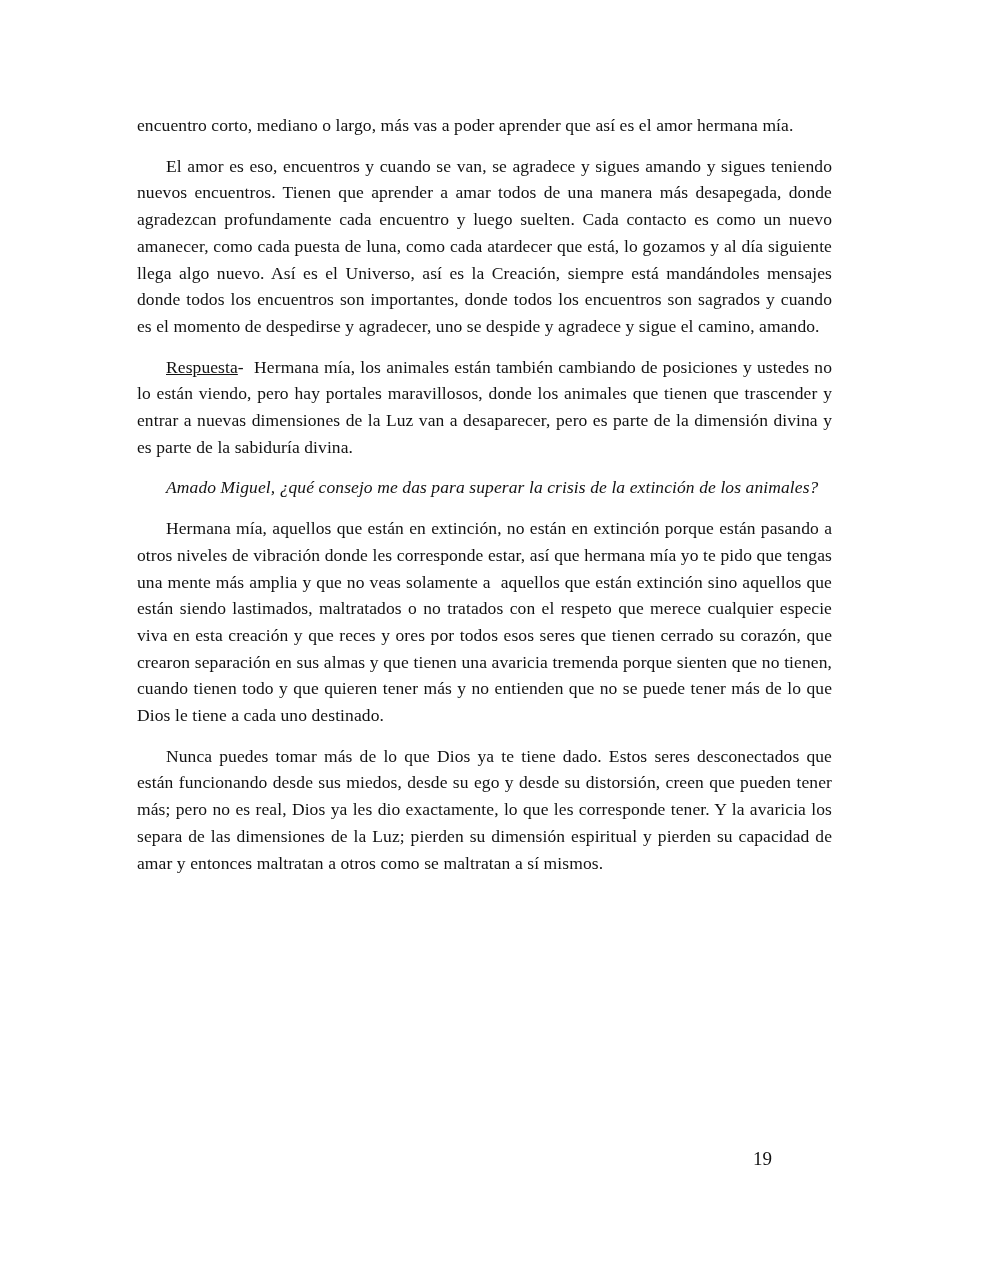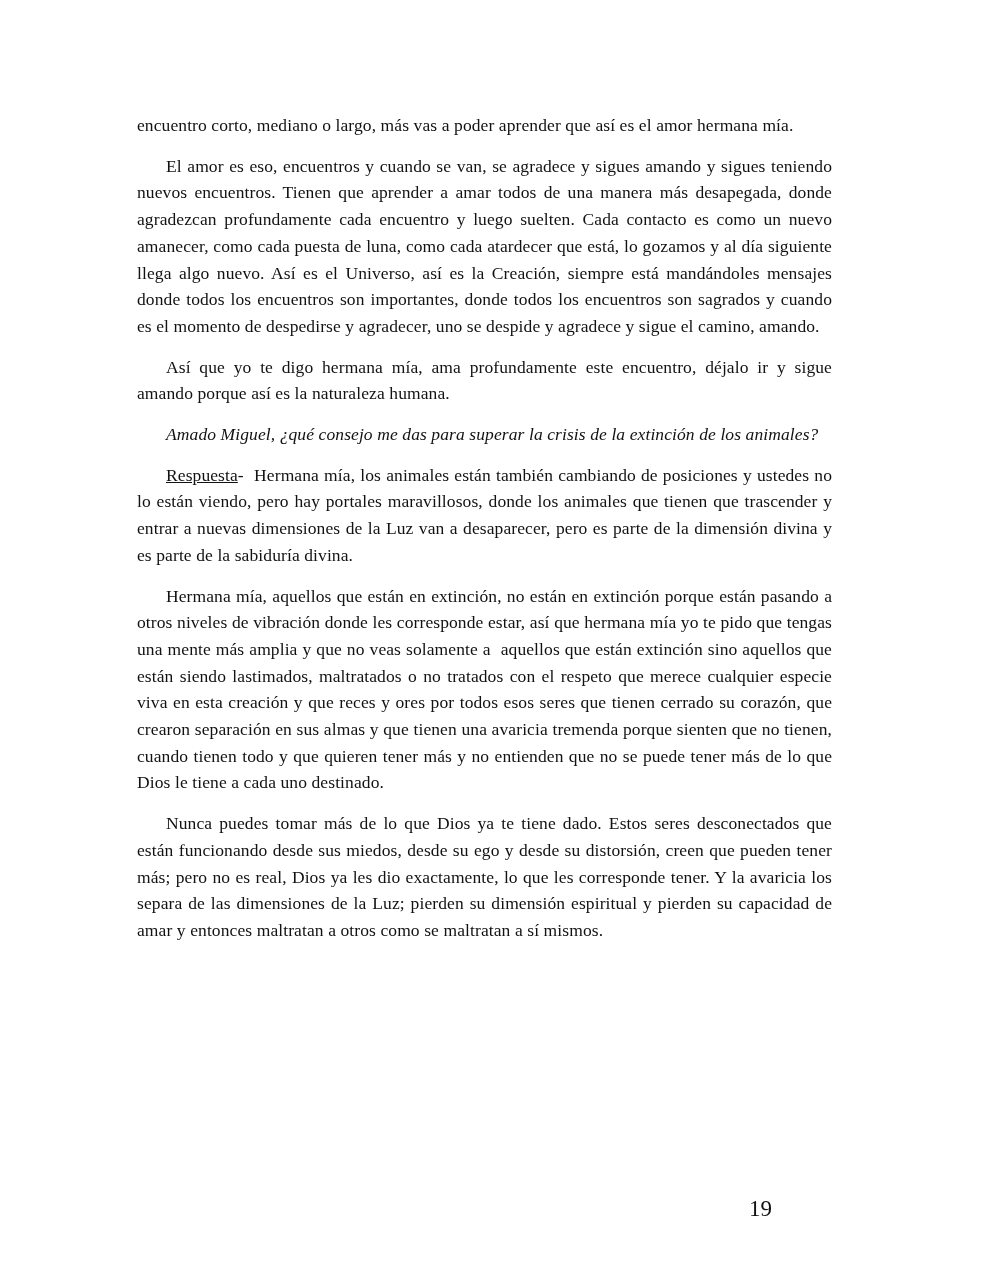--- a/index.html
+++ b/index.html
@@ -24,40 +24,39 @@
     text-align: justify;
     text-indent: 29px;
     margin-bottom: 14px;
     letter-spacing: 0.1px;
   }
   .para.no-indent { text-indent: 0; }
   .para.italic { font-style: italic; }
   .underline { text-decoration: underline; }
   .page-number {
     position: absolute;
-    top: 1196px;
+    top: 1148px;
     right: 138px;
-    font-size: 23px;
+    font-size: 19px;
     color: #121212;
   }
 </style>
 </head>
 <body>
 
 <div class="page">
 
   <p class="para no-indent">encuentro corto, mediano o largo, más vas a poder aprender que así es el amor hermana mía.</p>
 
   <p class="para">El amor es eso, encuentros y cuando se van, se agradece y sigues amando y sigues teniendo nuevos encuentros. Tienen que aprender a amar todos de una manera más desapegada, donde agradezcan profundamente cada encuentro y luego suelten. Cada contacto es como un nuevo amanecer, como cada puesta de luna, como cada atardecer que está, lo gozamos y al día siguiente llega algo nuevo. Así es el Universo, así es la Creación, siempre está mandándoles mensajes donde todos los encuentros son importantes, donde todos los encuentros son sagrados y cuando es el momento de despedirse y agradecer, uno se despide y agradece y sigue el camino, amando.</p>
 
-  <p class="para">Así que yo te digo hermana mía, ama profundamente este encuentro, déjalo ir y sigue amando porque así es la naturaleza humana.</p>
+
+  <p class="para"><span class="underline">Respuesta</span><span>-</span><span>&nbsp; Hermana mía, los animales están también cambiando de posiciones y ustedes no lo están viendo, pero hay portales maravillosos, donde los animales que tienen que trascender y entrar a nuevas dimensiones de la Luz van a desaparecer, pero es parte de la dimensión divina y es parte de la sabiduría divina.</span></p>
 
   <p class="para italic">Amado Miguel, ¿qué consejo me das para superar la crisis de la extinción de los animales?</p>
-
-  <p class="para"><span class="underline">Respuesta</span><span>-</span><span>&nbsp; Hermana mía, los animales están también cambiando de posiciones y ustedes no lo están viendo, pero hay portales maravillosos, donde los animales que tienen que trascender y entrar a nuevas dimensiones de la Luz van a desaparecer, pero es parte de la dimensión divina y es parte de la sabiduría divina.</span></p>
 
   <p class="para">Hermana mía, aquellos que están en extinción, no están en extinción porque están pasando a otros niveles de vibración donde les corresponde estar, así que hermana mía yo te pido que tengas una mente más amplia y que no veas solamente a &nbsp;aquellos que están extinción sino aquellos que están siendo lastimados, maltratados o no tratados con el respeto que merece cualquier especie viva en esta creación y que reces y ores por todos esos seres que tienen cerrado su corazón, que crearon separación en sus almas y que tienen una avaricia tremenda porque sienten que no tienen, cuando tienen todo y que quieren tener más y no entienden que no se puede tener más de lo que Dios le tiene a cada uno destinado.</p>
 
   <p class="para">Nunca puedes tomar más de lo que Dios ya te tiene dado. Estos seres desconectados que están funcionando desde sus miedos, desde su ego y desde su distorsión, creen que pueden tener más; pero no es real, Dios ya les dio exactamente, lo que les corresponde tener. Y la avaricia los separa de las dimensiones de la Luz; pierden su dimensión espiritual y pierden su capacidad de amar y entonces maltratan a otros como se maltratan a sí mismos.</p>
 
 
   <div class="page-number">19</div>
 
 </div>
 

